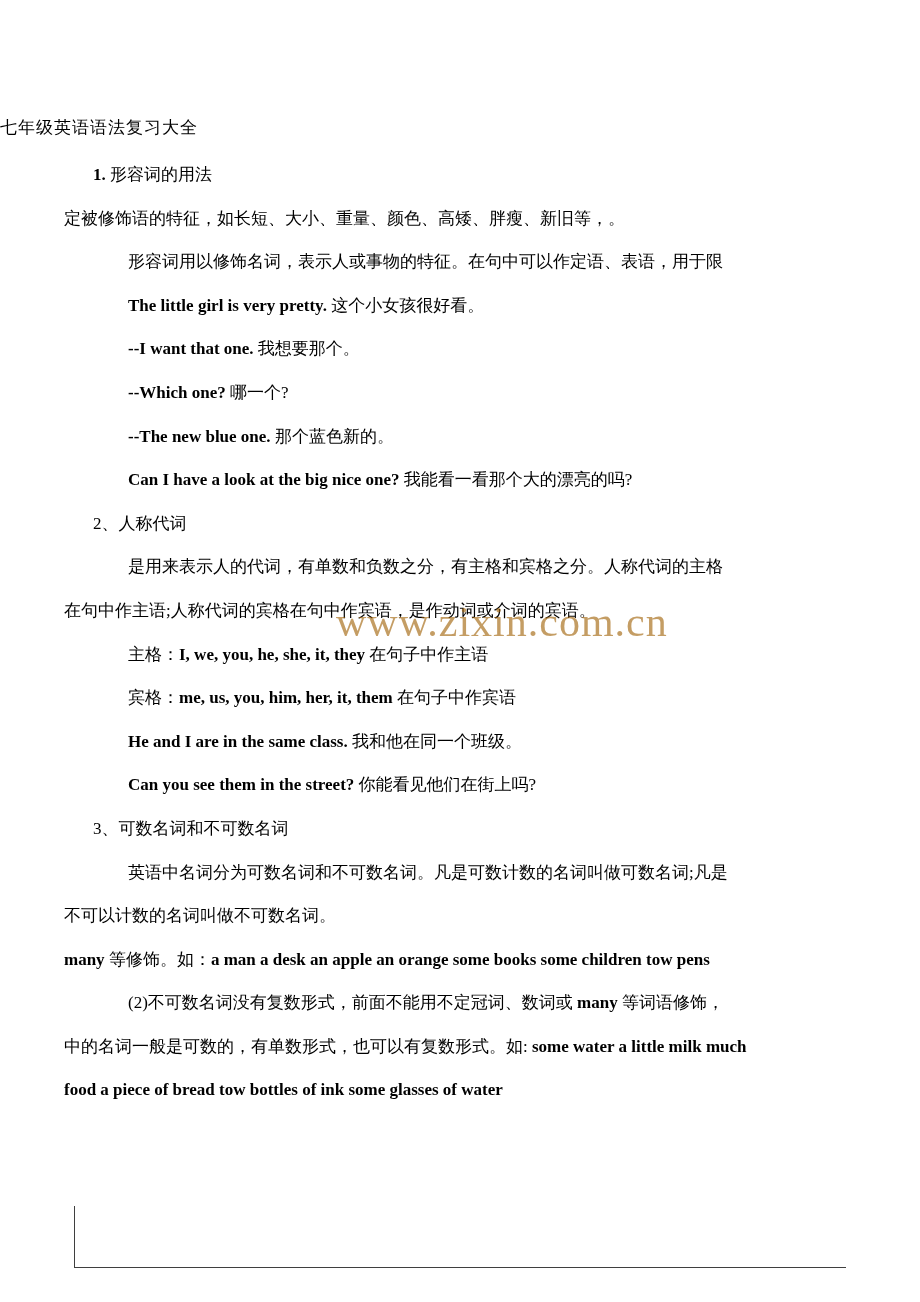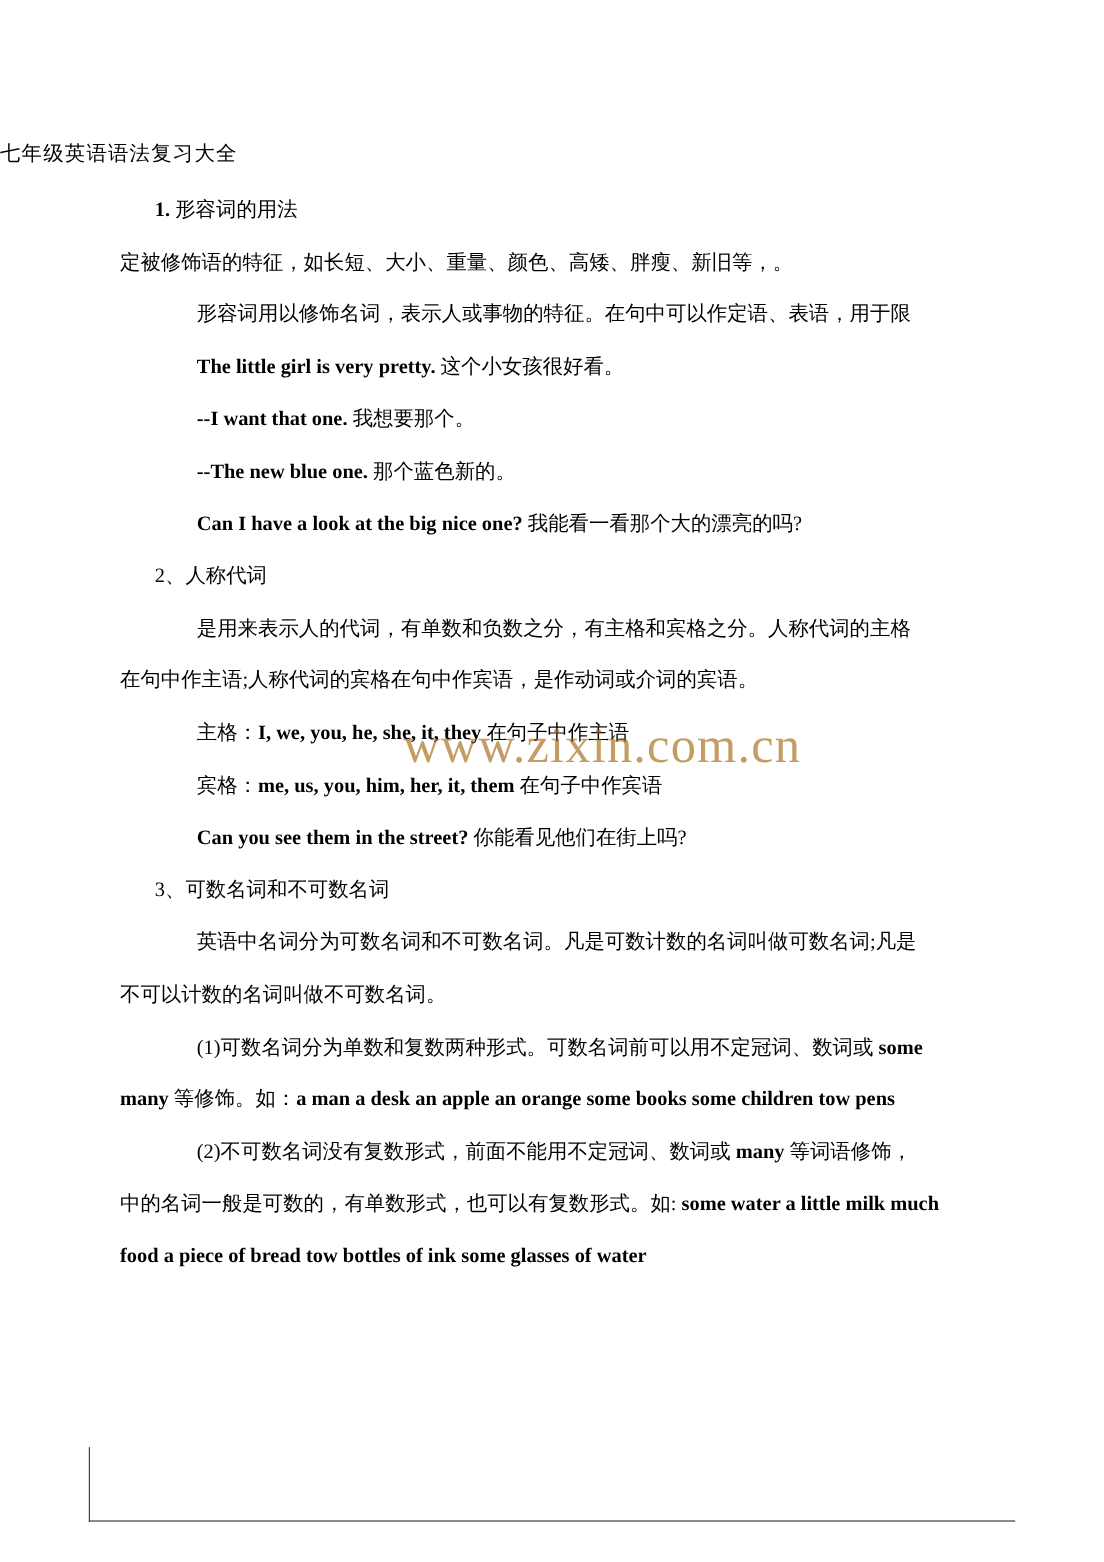--- a/index.html
+++ b/index.html
@@ -13,21 +13,21 @@
     overflow: hidden;
   }
   .page { position: absolute; top: 0; left: 0; width: 920px; height: 1302px; }
   .title {
     margin-top: 106px;
     height: 44px;
     line-height: 44px;
     font-size: 17px;
     letter-spacing: 1px;
   }
-  .body-lines { margin-left: 100px; margin-top: 3px; }
+  .body-lines { margin-left: 64px; margin-top: 3px; }
   .doc-line {
     height: 43.6px;
     line-height: 43.6px;
     font-size: 17px;
     white-space: nowrap;
   }
   .indent-1 { padding-left: 29px; }
   .indent-2 { padding-left: 64px; }
   .seg-bold { font-weight: bold; }
   .watermark {
@@ -64,32 +64,33 @@
 
 <div class="page">
   <div class="title">七年级英语语法复习大全</div>
 
   <div class="body-lines">
       <div class="doc-line indent-1"><span class="seg seg-bold">1.  </span><span class="seg">形容词的用法</span></div>
       <div class="doc-line"><span class="seg">定被修饰语的特征，如长短、大小、重量、颜色、高矮、胖瘦、新旧等，。</span></div>
       <div class="doc-line indent-2"><span class="seg">形容词用以修饰名词，表示人或事物的特征。在句中可以作定语、表语，用于限</span></div>
       <div class="doc-line indent-2"><span class="seg seg-bold">The little girl is very pretty.</span><span class="seg"> 这个小女孩很好看。</span></div>
       <div class="doc-line indent-2"><span class="seg seg-bold">--I want that one.</span><span class="seg"> 我想要那个。</span></div>
+      <div class="doc-line indent-2"><span class="seg seg-bold">--Which one?</span><span class="seg"> 哪一个?</span></div>
       <div class="doc-line indent-2"><span class="seg seg-bold">--The new blue one.</span><span class="seg"> 那个蓝色新的。</span></div>
       <div class="doc-line indent-2"><span class="seg seg-bold">Can I have a look at the big nice one?</span><span class="seg"> 我能看一看那个大的漂亮的吗?</span></div>
       <div class="doc-line indent-1"><span class="seg">2、人称代词</span></div>
       <div class="doc-line indent-2"><span class="seg">是用来表示人的代词，有单数和负数之分，有主格和宾格之分。人称代词的主格</span></div>
       <div class="doc-line"><span class="seg">在句中作主语;人称代词的宾格在句中作宾语，是作动词或介词的宾语。</span></div>
       <div class="doc-line indent-2"><span class="seg">主格：</span><span class="seg seg-bold">I, we, you, he, she, it, they </span><span class="seg">在句子中作主语</span></div>
       <div class="doc-line indent-2"><span class="seg">宾格：</span><span class="seg seg-bold">me, us, you, him, her, it, them </span><span class="seg">在句子中作宾语</span></div>
+      <div class="doc-line indent-2"><span class="seg seg-bold">He and I are in the same class.</span><span class="seg"> 我和他在同一个班级。</span></div>
       <div class="doc-line indent-2"><span class="seg seg-bold">Can you see them in the street?</span><span class="seg"> 你能看见他们在街上吗?</span></div>
       <div class="doc-line indent-1"><span class="seg">3、可数名词和不可数名词</span></div>
       <div class="doc-line indent-2"><span class="seg">英语中名词分为可数名词和不可数名词。凡是可数计数的名词叫做可数名词;凡是</span></div>
       <div class="doc-line"><span class="seg">不可以计数的名词叫做不可数名词。</span></div>
-      <div class="doc-line indent-2"><span class="seg">(1)可数名词分为单数和复数两种形式。可数名词前可以用不定冠词、数词或 </span><span class="seg seg-bold">some</span></div>
       <div class="doc-line"><span class="seg seg-bold">many </span><span class="seg">等修饰。如：</span><span class="seg seg-bold">a man a desk an apple an orange some books some children tow pens</span></div>
       <div class="doc-line indent-2"><span class="seg">(2)不可数名词没有复数形式，前面不能用不定冠词、数词或 </span><span class="seg seg-bold">many</span><span class="seg"> 等词语修饰，</span></div>
       <div class="doc-line"><span class="seg">中的名词一般是可数的，有单数形式，也可以有复数形式。如: </span><span class="seg seg-bold">some water a little milk much</span></div>
       <div class="doc-line"><span class="seg seg-bold">food a piece of bread tow bottles of ink some glasses of water</span></div>
     </div>
 
   <div class="watermark">www.zixin.com.cn</div>
 
   <div class="border-left"></div>
   <div class="border-bottom"></div>

